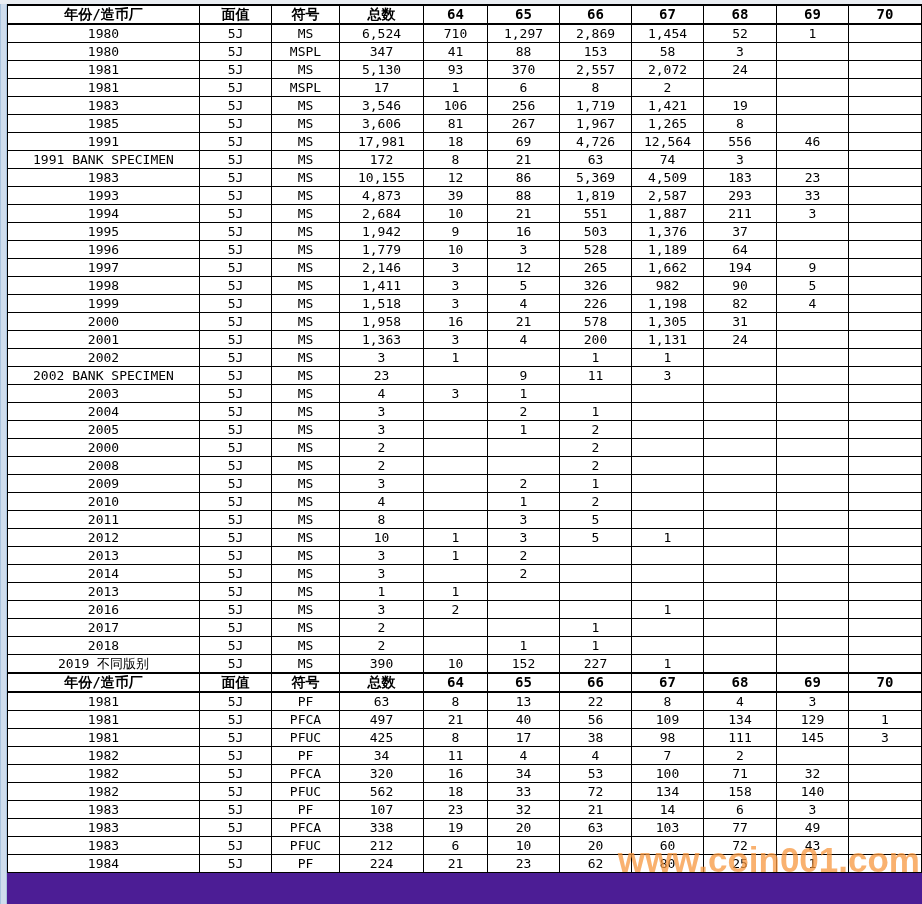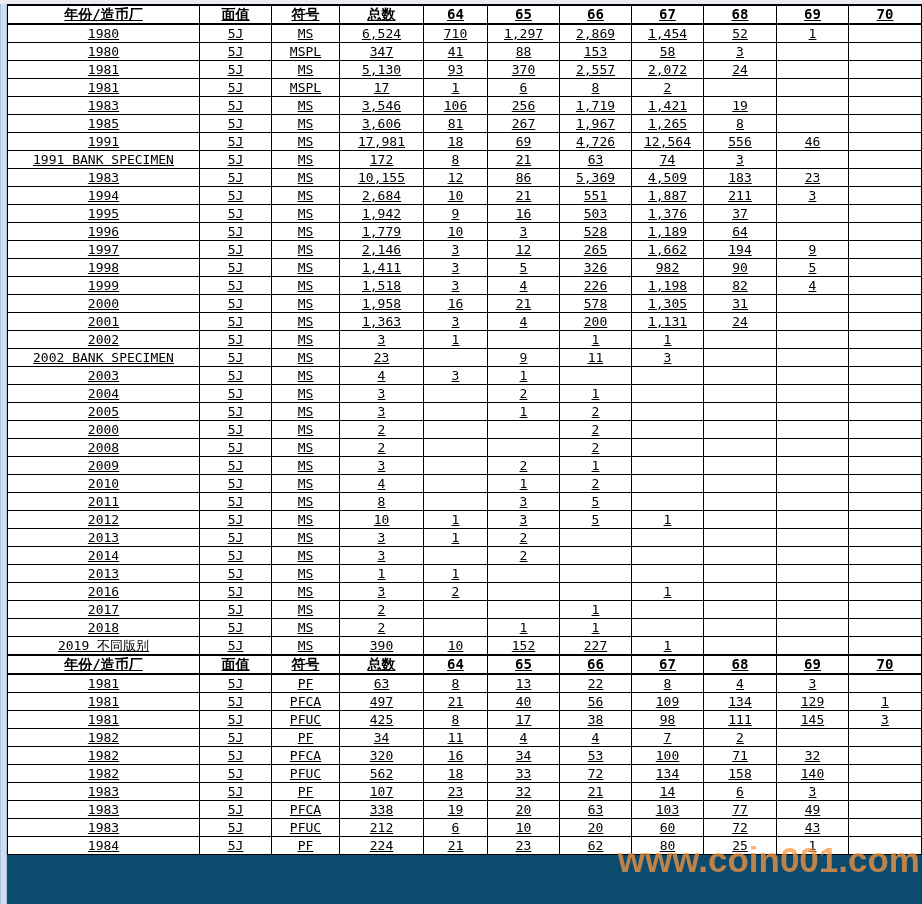--- a/index.html
+++ b/index.html
@@ -1,23 +1,22 @@
 <!DOCTYPE html>
 <html><head>
 <meta charset="utf-8">
 <style>
   html, body { margin: 0; padding: 0; background: #ffffff; }
   .sheet {
     position: relative;
     width: 922px;
     height: 904px;
-    background: #0c4a6e;
+    background: #4c1d95;
     overflow: hidden;
     font-family: "DejaVu Sans Mono", "Liberation Mono", monospace;
-    text-decoration: underline;
   }
   .top-strip {
     height: 4px;
     width: 922px;
     background: #e9edf2;
   }
   .row-area { display: flex; align-items: flex-start; }
   .left-strip {
     width: 7px;
     height: 900px;
@@ -222,20 +221,33 @@
             <td>10,155</td>
             <td>12</td>
             <td>86</td>
             <td>5,369</td>
             <td>4,509</td>
             <td>183</td>
             <td>23</td>
             <td></td>
           </tr>
           <tr>
+            <td>1993</td>
+            <td>5J</td>
+            <td>MS</td>
+            <td>4,873</td>
+            <td>39</td>
+            <td>88</td>
+            <td>1,819</td>
+            <td>2,587</td>
+            <td>293</td>
+            <td>33</td>
+            <td></td>
+          </tr>
+          <tr>
             <td>1994</td>
             <td>5J</td>
             <td>MS</td>
             <td>2,684</td>
             <td>10</td>
             <td>21</td>
             <td>551</td>
             <td>1,887</td>
             <td>211</td>
             <td>3</td>

